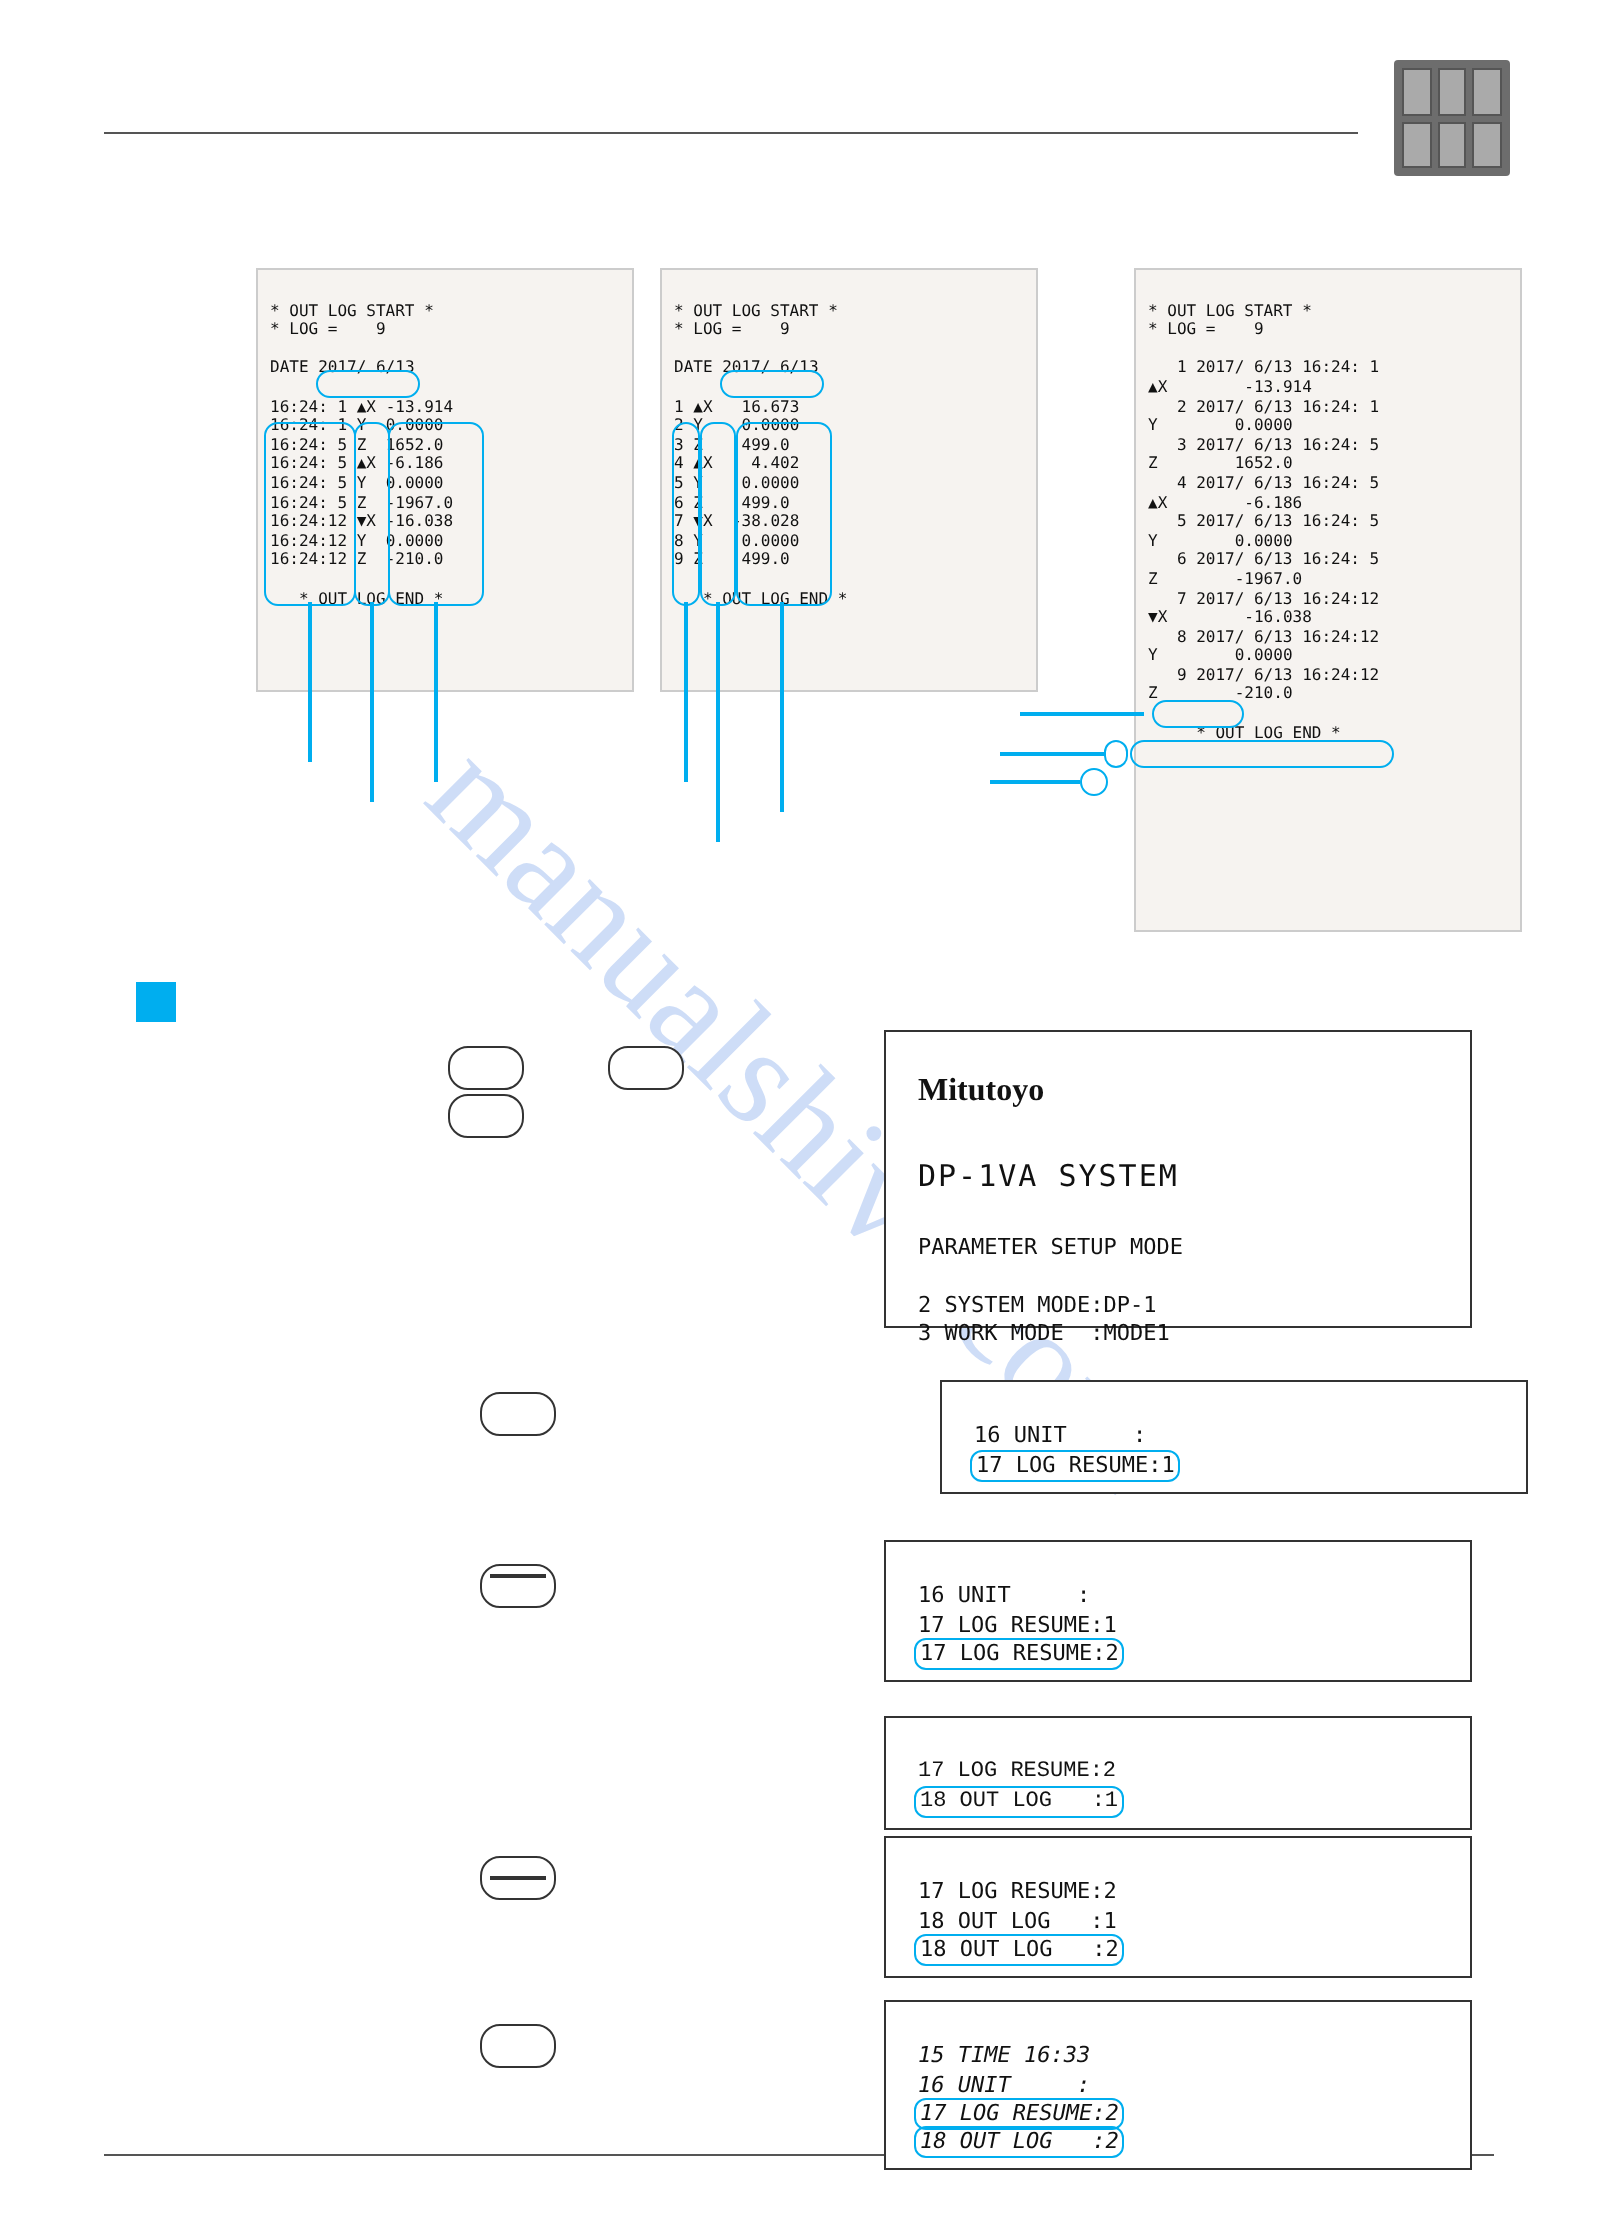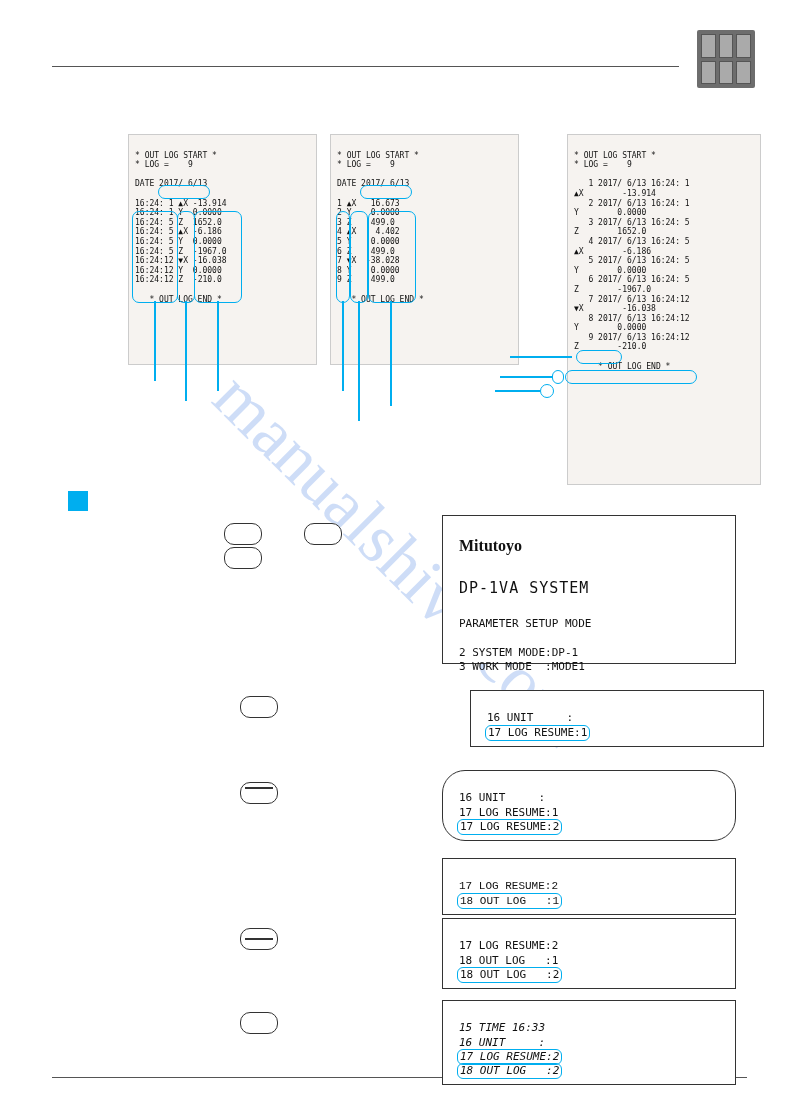--- a/index.html
+++ b/index.html
@@ -61,21 +61,21 @@
   
   .slip {
     position: absolute;
     top: 134px;
     width: 175px;
     background: #f6f3f0;
     border: 1px solid #ccc;
     font-family: monospace;
     font-size: 8px;
     line-height: 1.2;
-    padding: 6px 6px 23px 6px;
+    padding: 6px 6px 4px 6px;
     white-space: pre;
     overflow: hidden;
   }
   .slip1 { left: 128px; height: 200px; }
   .slip2 { left: 330px; height: 200px; }
   .slip3 { left: 532px; width: 180px; height: 320px; margin-left: 35px; }
   .cyan-box {
     position: absolute;
     border: 1.5px solid #00aeef;
     border-radius: 7px;
@@ -264,21 +264,21 @@
 
 <span>2 SYSTEM MODE:DP-1</span>
 <span>3 WORK MODE  :MODE1</span></div>
 
   <div class="key" style="left:240px; top:696px;"></div>
   <div class="lcd lcd-short" style="top:690px;margin-left:28px;">
 <span>16 UNIT     :</span>
 <span class="hi-box">17 LOG RESUME:1</span></div>
 
   <div class="key bar bar-top" style="left:240px; top:782px;"></div>
-  <div class="lcd lcd-short" style="top:770px;border-radius:23px;">
+  <div class="lcd lcd-short" style="top:770px;">
 <span>16 UNIT     :</span>
 <span>17 LOG RESUME:1</span>
 <span class="hi-box">17 LOG RESUME:2</span></div>
 
   <div class="lcd lcd-short" style="top:858px;font-family:Liberation Mono, monospace;">
 <span>17 LOG RESUME:2</span>
 <span class="hi-box">18 OUT LOG   :1</span></div>
 
   <div class="key bar bar-mid" style="left:240px; top:928px;"></div>
   <div class="lcd lcd-short" style="top:918px;">

